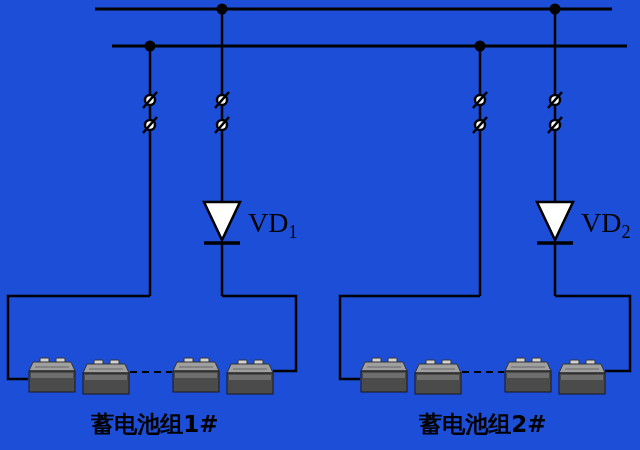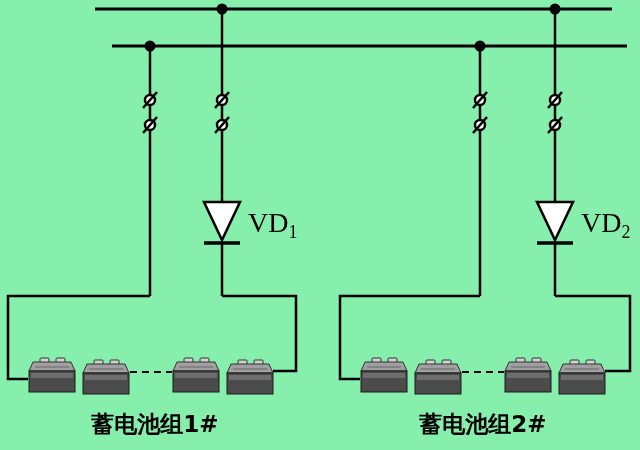--- a/index.html
+++ b/index.html
@@ -1,16 +1,16 @@
 <!DOCTYPE html>
 <html><head>
 <meta charset="utf-8">
 <style>
   html,body{margin:0;padding:0;background:#ffffff;}
-  .page{width:640px;height:450px;background:#86efac;position:relative;overflow:hidden;}
+  .page{width:640px;height:450px;background:#1d4ed8;position:relative;overflow:hidden;}
   svg{display:block;}
   text.cn-label{font-family:"DejaVu Sans",sans-serif;font-weight:bold;font-size:23px;fill:#000;}
   text.vd-label{font-family:"Liberation Serif",serif;font-size:28px;fill:#000;}
 </style>
 </head>
 <body>
 
 <div class="page">
 <svg width="640" height="450" viewBox="0 0 640 450" xmlns="http://www.w3.org/2000/svg">
 

